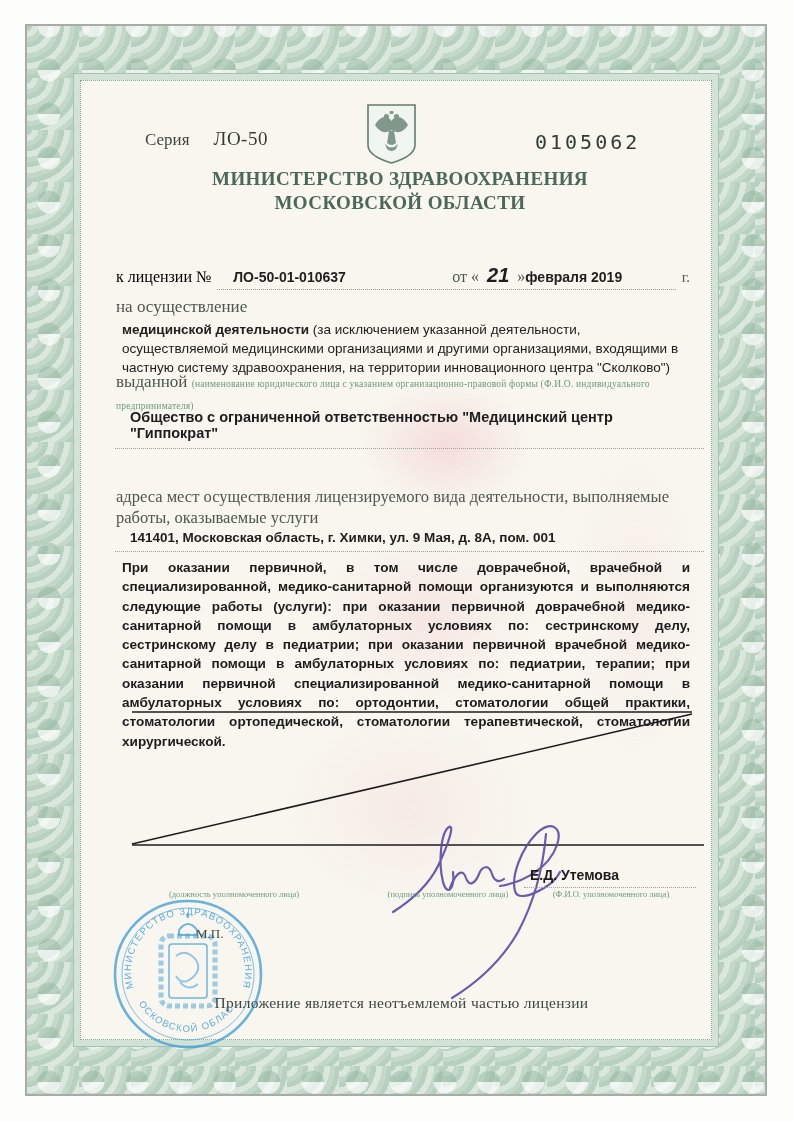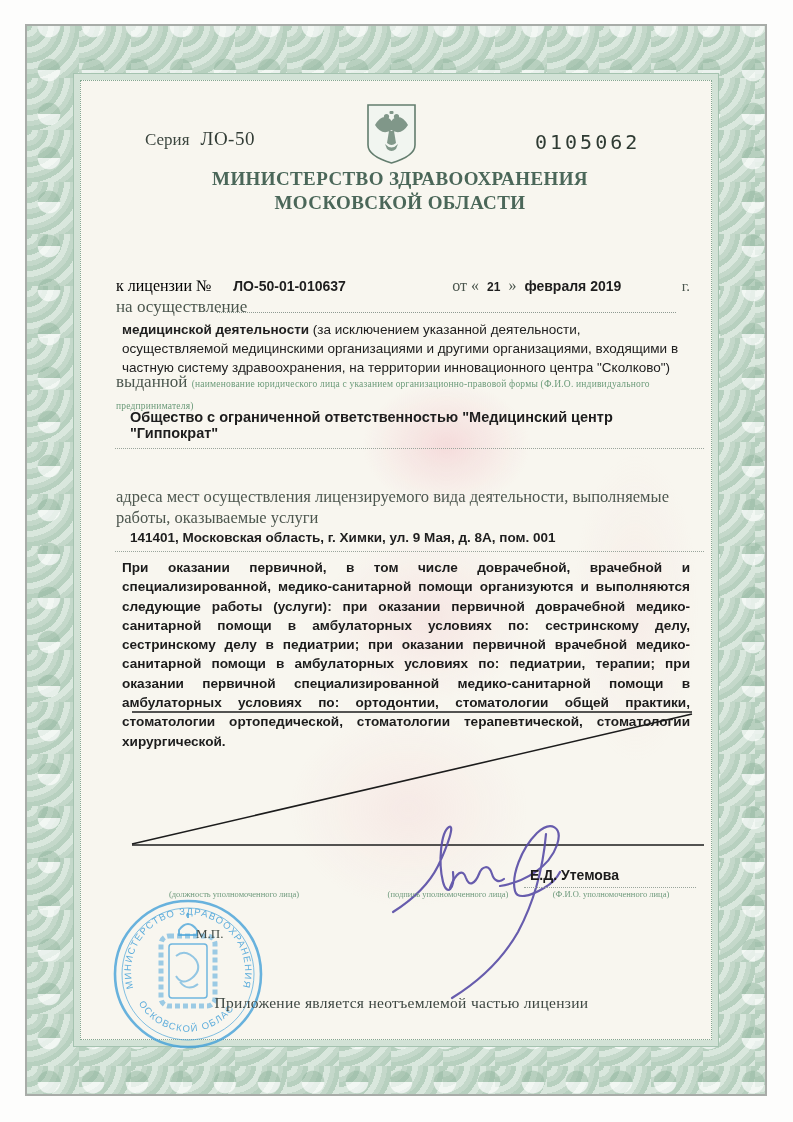--- a/index.html
+++ b/index.html
@@ -30,38 +30,38 @@
       linear-gradient(#f8f6ef,#f8f6ef);
     border:1px dotted #84a792;
     box-shadow:0 0 0 6px #d2e2d6, 0 0 0 7px #a5c3b0;
   }
   
   .serif{font-family:"Liberation Serif",serif;}
   .lbl{color:#000000;font-family:"Liberation Serif",serif;}
   .val{font-weight:bold;color:#1e1e1e;font-family:"Liberation Sans",sans-serif;}
   .abs{position:absolute;}
   .series{left:145px;top:128px;font-size:17px;color:#3c463f;}
-  .series .series-value{font-size:19px;letter-spacing:.5px;margin-left:11px;color:#333d36;}
+  .series .series-value{font-size:19px;letter-spacing:.5px;margin-left:24px;color:#333d36;}
   .form-number{left:535px;top:130px;font-family:"DejaVu Sans Mono",monospace;
     font-size:20px;letter-spacing:3px;color:#2f3b33;}
   .ministry{left:112px;top:167px;width:576px;text-align:center;
     font-family:"Liberation Serif",serif;font-weight:bold;font-size:19px;
     line-height:24px;color:#4b6759;letter-spacing:.4px;}
   .row{display:flex;align-items:baseline;}
   .appendix-row{left:116px;top:231px;width:572px;font-size:17px;}
   .appendix-row .lbl-part{letter-spacing:1px;color:#464f48;}
   .no-sign{margin-left:14px;color:#464f48;}
   .dotted-field{border-bottom:1px dotted #8f9a92;}
   .appendix-field{width:196px;margin-left:6px;padding:0 0 2px 16px;font-size:14px;}
   .license-row{left:116px;top:264px;width:574px;font-size:16px;}
   .license-mid{flex:1;display:flex;align-items:baseline;border-bottom:1px dotted #8f9a92;padding-bottom:2px;margin-left:6px;}
   .license-num{font-size:14px;padding-left:16px;width:205px;}
   .ot-label{color:#4b564e;margin-left:14px;}
-  .day-val{font-size:12px;margin:16px 8px;}
-  .month-val{font-size:14px;margin-left:8px;}
+  .day-val{font-size:20px;margin:0 8px;font-style:italic;}
+  .month-val{font-size:14px;}
   .filler{flex:1;}
   .g-suffix{margin-left:6px;color:#4b564e;font-size:15px;}
   .activity-label{left:116px;top:297px;font-size:17px;color:#4b564e;}
   .activity-par{left:122px;top:320px;width:568px;font-size:13.5px;line-height:19px;color:#202020;}
   .activity-par .lead{font-weight:bold;}
   .issued-block{left:116px;top:372px;width:578px;color:#4b564e;font-size:17px;line-height:19px;}
   .issued-caption{font-family:"Liberation Serif",serif;font-size:9.5px;color:#6c9b7a;letter-spacing:.2px;}
   .org-name{left:115px;top:409px;width:574px;padding:0 0 7px 15px;font-size:14.5px;
     border-bottom:1px dotted #9aa59c;}
   .addr-label{left:116px;top:486px;width:582px;font-size:16.5px;line-height:21px;color:#4d574f;}

